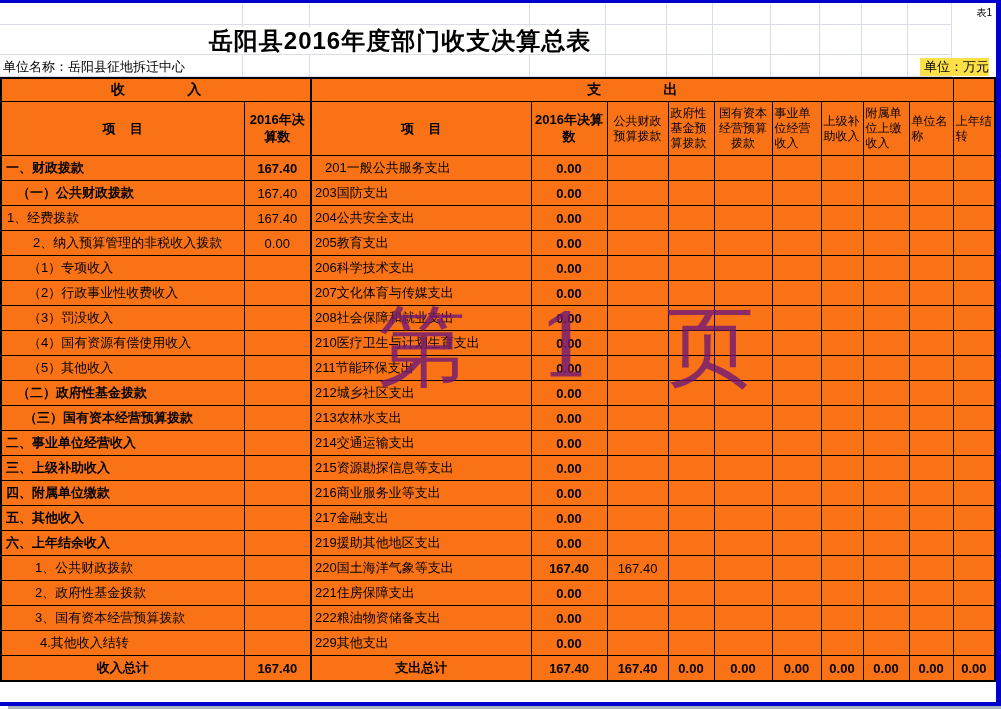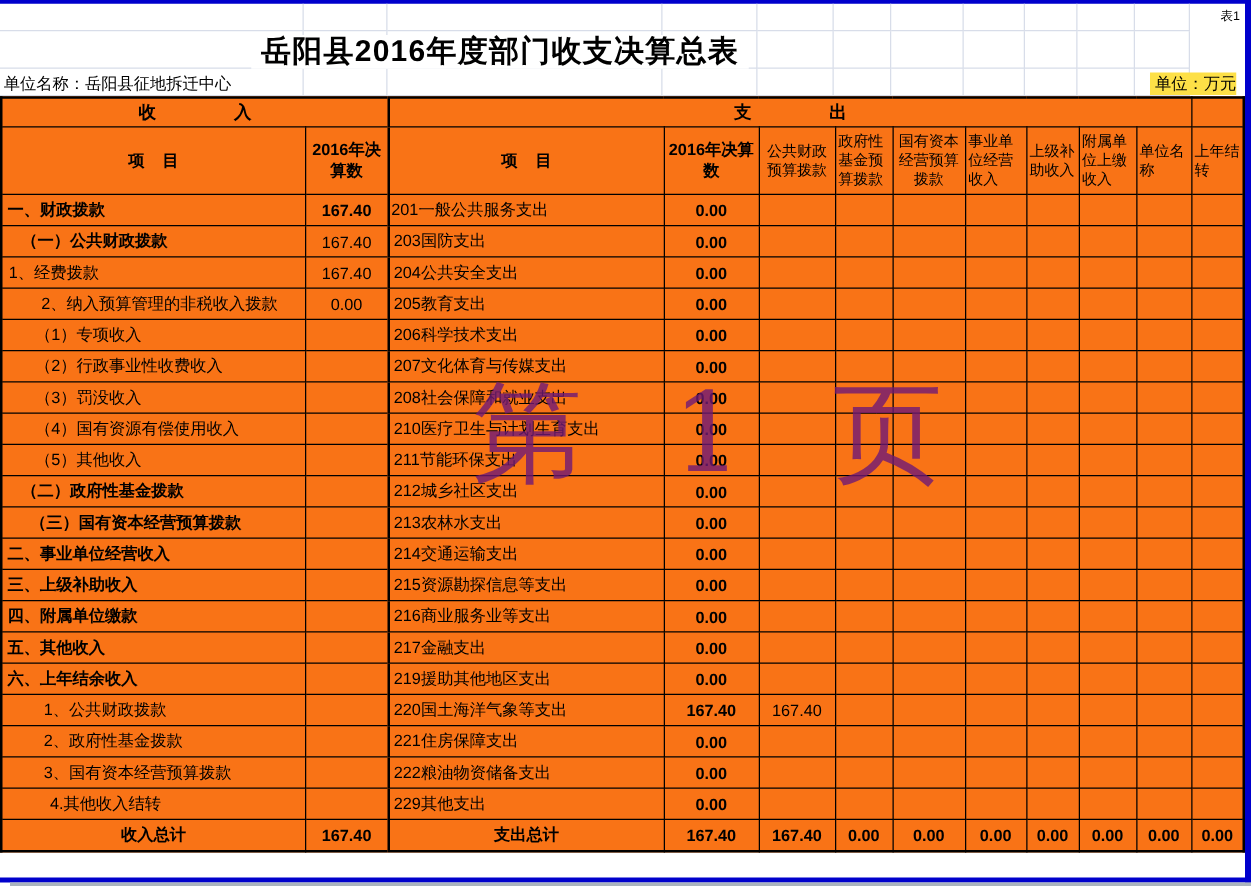--- a/index.html
+++ b/index.html
@@ -125,21 +125,21 @@
         <td class="fund-h ctr">国有资本经营预算拨款</td>
         <td class="fund-h">事业单位经营收入</td>
         <td class="fund-h">上级补助收入</td>
         <td class="fund-h">附属单位上缴收入</td>
         <td class="fund-h">单位名称</td>
         <td class="fund-h">上年结转</td>
       </tr>
   <tr>
         <td class="item b" style="padding-left: 4px;">一、财政拨款</td>
         <td class="val b">167.40</td>
-        <td class="item sec" style="padding-left: 1px; margin-left: 24px;">201一般公共服务支出</td>
+        <td class="item sec" style="padding-left: 13px; margin-left: 24px;">201一般公共服务支出</td>
         <td class="val b">0.00</td>
         <td class="val"></td>
         <td class="val"></td>
         <td class="val"></td>
         <td class="val"></td>
         <td class="val"></td>
         <td class="val"></td>
         <td class="val"></td>
         <td class="val"></td>
       </tr>

